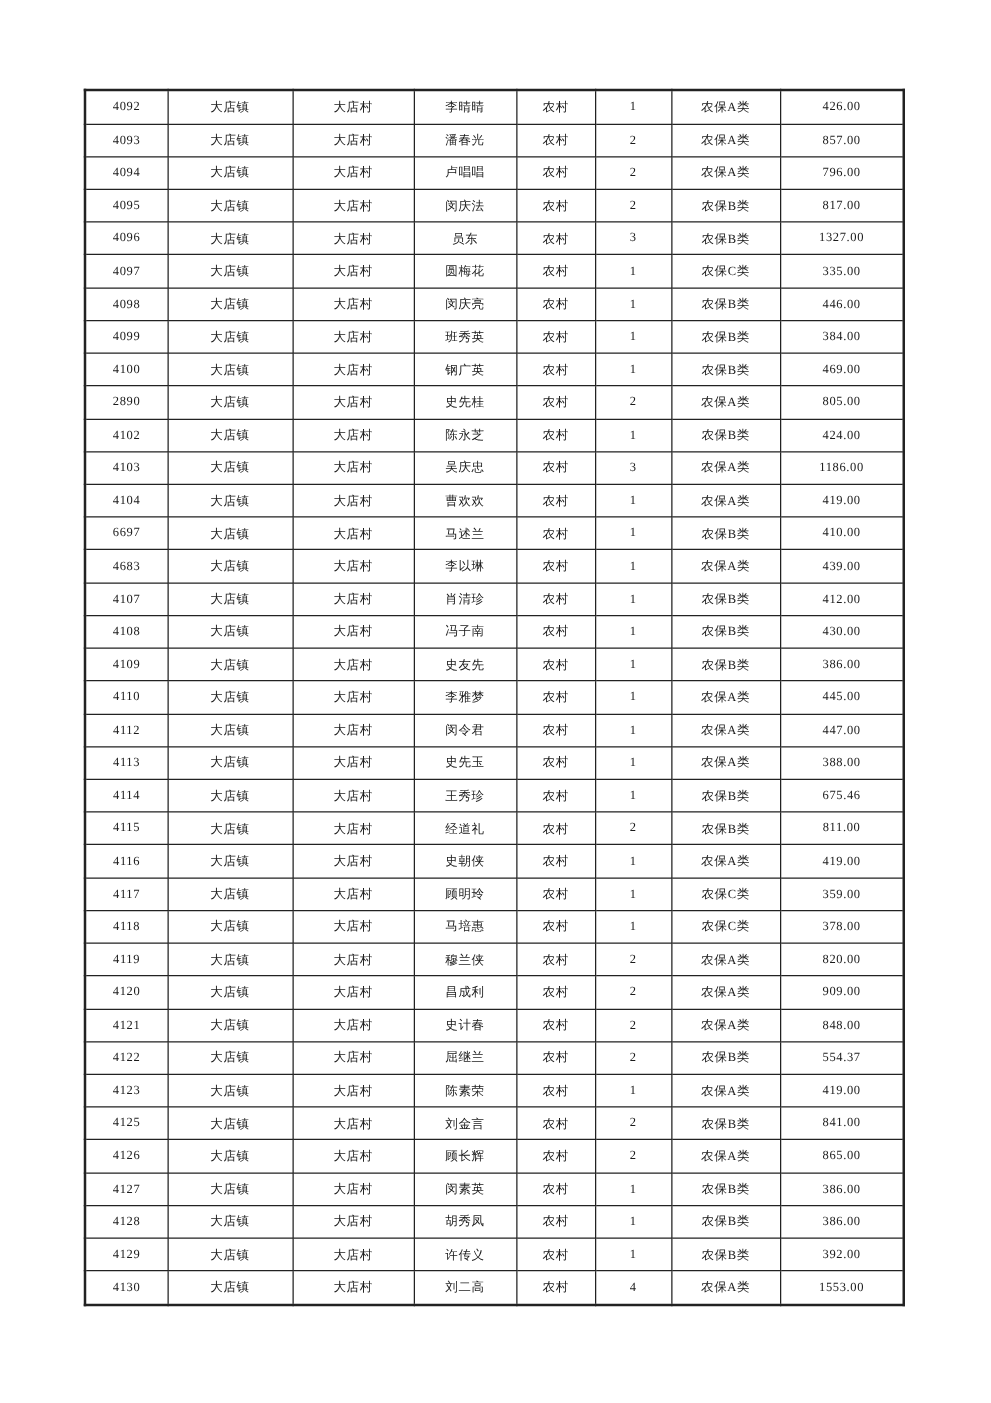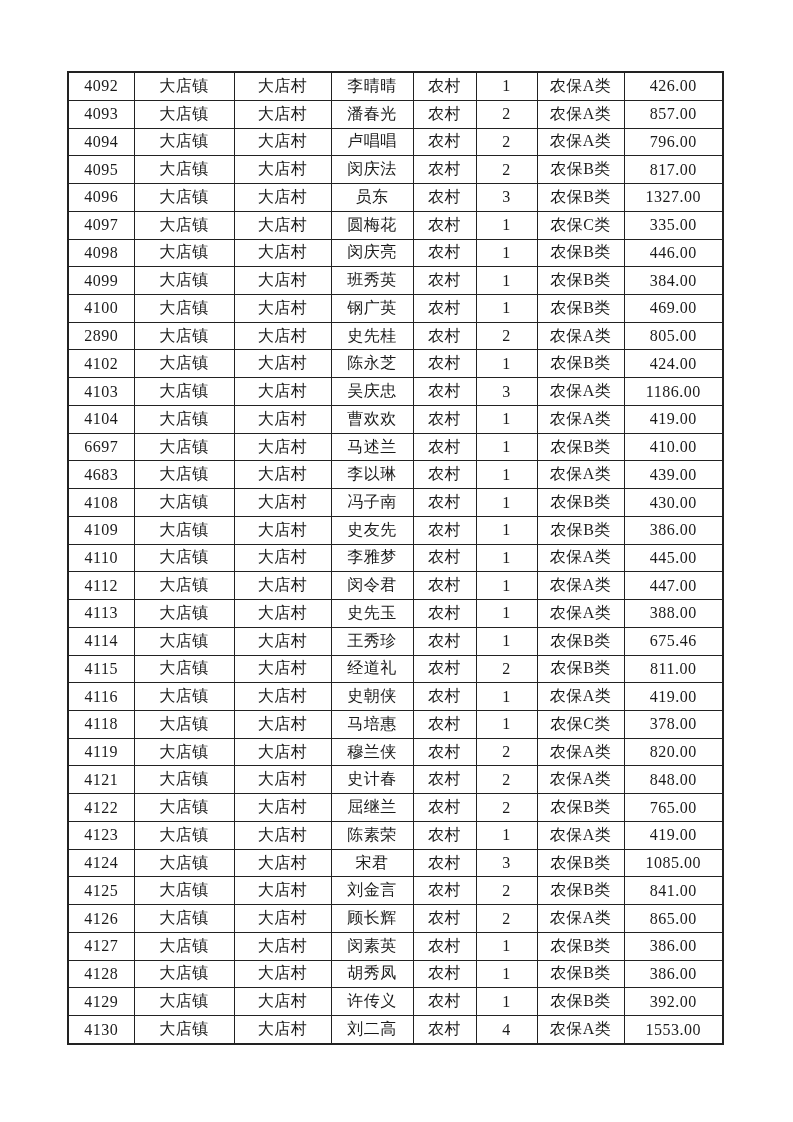--- a/index.html
+++ b/index.html
@@ -19,21 +19,21 @@
   }
   table.records {
     position: absolute;
     left: 67px;
     top: 71px;
     width: 655px;
     height: 974px;
     border-collapse: collapse;
     table-layout: fixed;
     border: 2px solid #222222;
-    font-size: 16px;
+    font-size: 10px;
     color: #1a1a1a;
   }
   table.records td {
     border: 1px solid #222222;
     text-align: center;
     vertical-align: middle;
     padding: 0;
     white-space: nowrap;
     overflow: hidden;
     letter-spacing: 0.5px;
@@ -207,20 +207,30 @@
           <td>4683</td>
           <td>大店镇</td>
           <td>大店村</td>
           <td>李以琳</td>
           <td>农村</td>
           <td>1</td>
           <td>农保A类</td>
           <td>439.00</td>
         </tr>
         <tr>
+          <td>4107</td>
+          <td>大店镇</td>
+          <td>大店村</td>
+          <td>肖清珍</td>
+          <td>农村</td>
+          <td>1</td>
+          <td>农保B类</td>
+          <td>412.00</td>
+        </tr>
+        <tr>
           <td>4108</td>
           <td>大店镇</td>
           <td>大店村</td>
           <td>冯子南</td>
           <td>农村</td>
           <td>1</td>
           <td>农保B类</td>
           <td>430.00</td>
         </tr>
         <tr>
@@ -285,20 +295,30 @@
         </tr>
         <tr>
           <td>4116</td>
           <td>大店镇</td>
           <td>大店村</td>
           <td>史朝侠</td>
           <td>农村</td>
           <td>1</td>
           <td>农保A类</td>
           <td>419.00</td>
+        </tr>
+        <tr>
+          <td>4117</td>
+          <td>大店镇</td>
+          <td>大店村</td>
+          <td>顾明玲</td>
+          <td>农村</td>
+          <td>1</td>
+          <td>农保C类</td>
+          <td>359.00</td>
         </tr>
         <tr>
           <td>4118</td>
           <td>大店镇</td>
           <td>大店村</td>
           <td>马培惠</td>
           <td>农村</td>
           <td>1</td>
           <td>农保C类</td>
           <td>378.00</td>
@@ -307,58 +327,58 @@
           <td>4119</td>
           <td>大店镇</td>
           <td>大店村</td>
           <td>穆兰侠</td>
           <td>农村</td>
           <td>2</td>
           <td>农保A类</td>
           <td>820.00</td>
         </tr>
         <tr>
+          <td>4120</td>
+          <td>大店镇</td>
+          <td>大店村</td>
+          <td>昌成利</td>
+          <td>农村</td>
+          <td>2</td>
+          <td>农保A类</td>
+          <td>909.00</td>
+        </tr>
+        <tr>
           <td>4121</td>
           <td>大店镇</td>
           <td>大店村</td>
           <td>史计春</td>
           <td>农村</td>
           <td>2</td>
           <td>农保A类</td>
           <td>848.00</td>
         </tr>
         <tr>
           <td>4122</td>
           <td>大店镇</td>
           <td>大店村</td>
           <td>屈继兰</td>
           <td>农村</td>
           <td>2</td>
           <td>农保B类</td>
-          <td>765.00</td>
+          <td>554.37</td>
         </tr>
         <tr>
           <td>4123</td>
           <td>大店镇</td>
           <td>大店村</td>
           <td>陈素荣</td>
           <td>农村</td>
           <td>1</td>
           <td>农保A类</td>
           <td>419.00</td>
-        </tr>
-        <tr>
-          <td>4124</td>
-          <td>大店镇</td>
-          <td>大店村</td>
-          <td>宋君</td>
-          <td>农村</td>
-          <td>3</td>
-          <td>农保B类</td>
-          <td>1085.00</td>
         </tr>
         <tr>
           <td>4125</td>
           <td>大店镇</td>
           <td>大店村</td>
           <td>刘金言</td>
           <td>农村</td>
           <td>2</td>
           <td>农保B类</td>
           <td>841.00</td>

